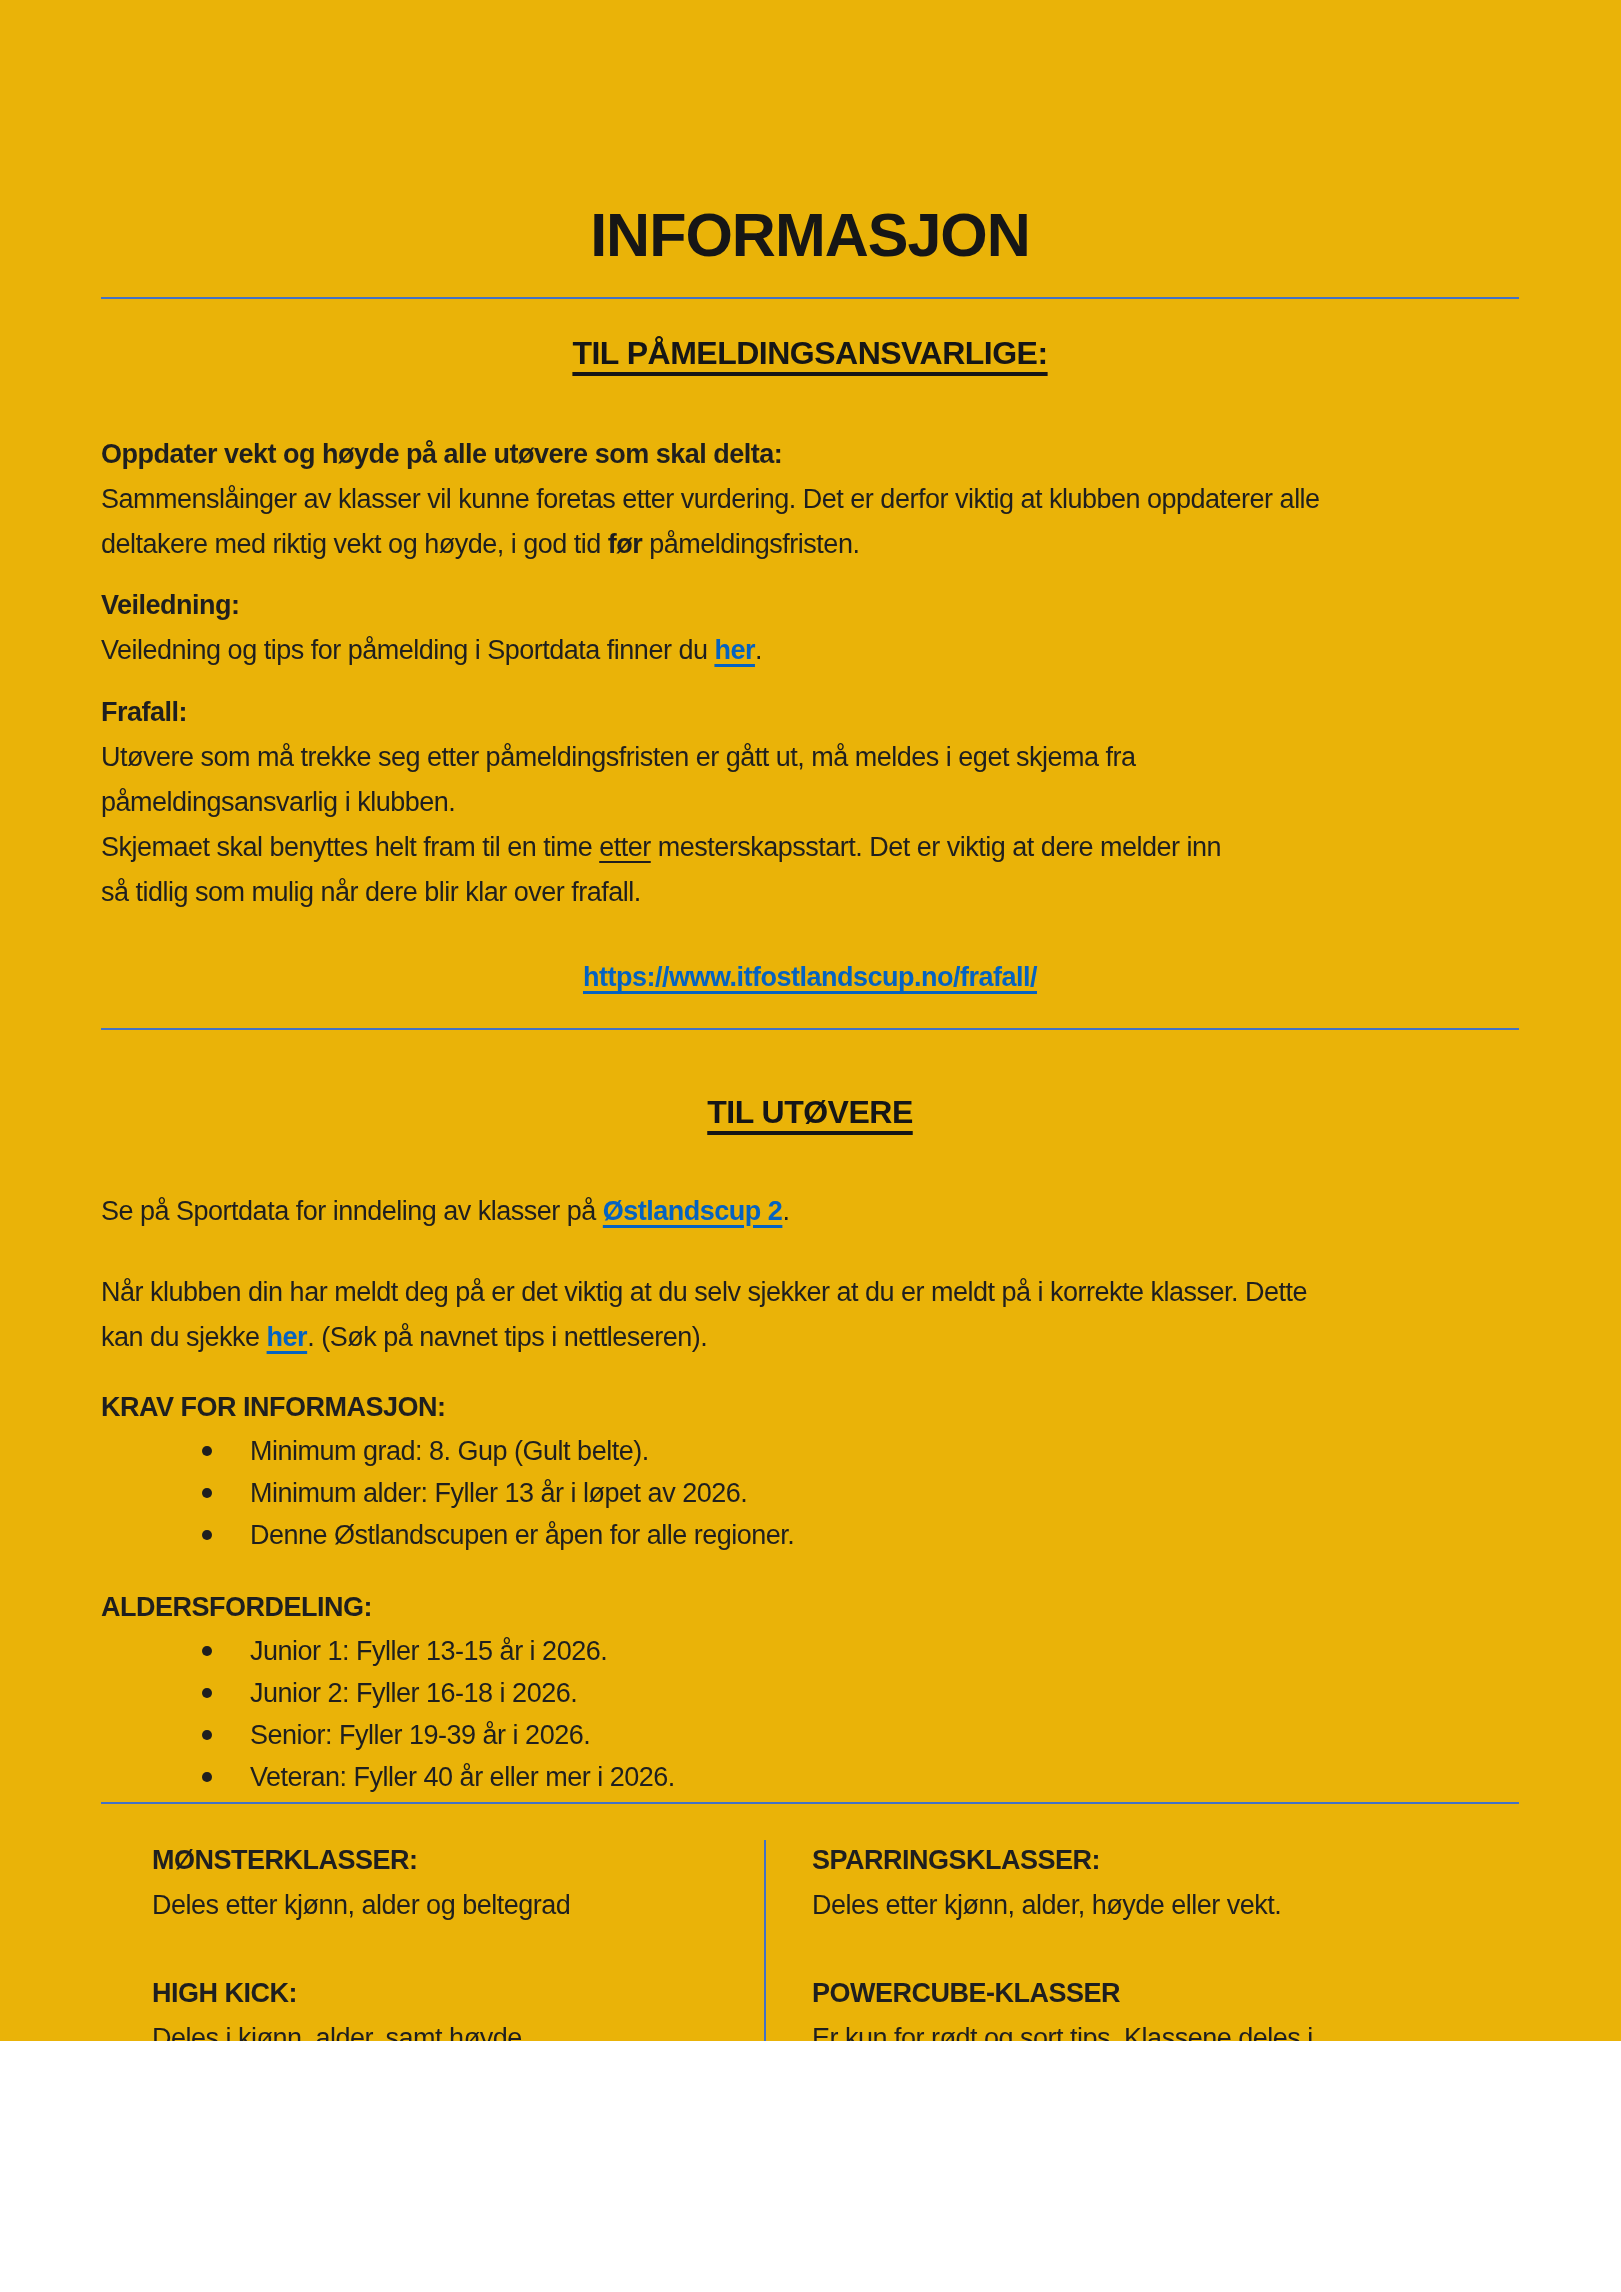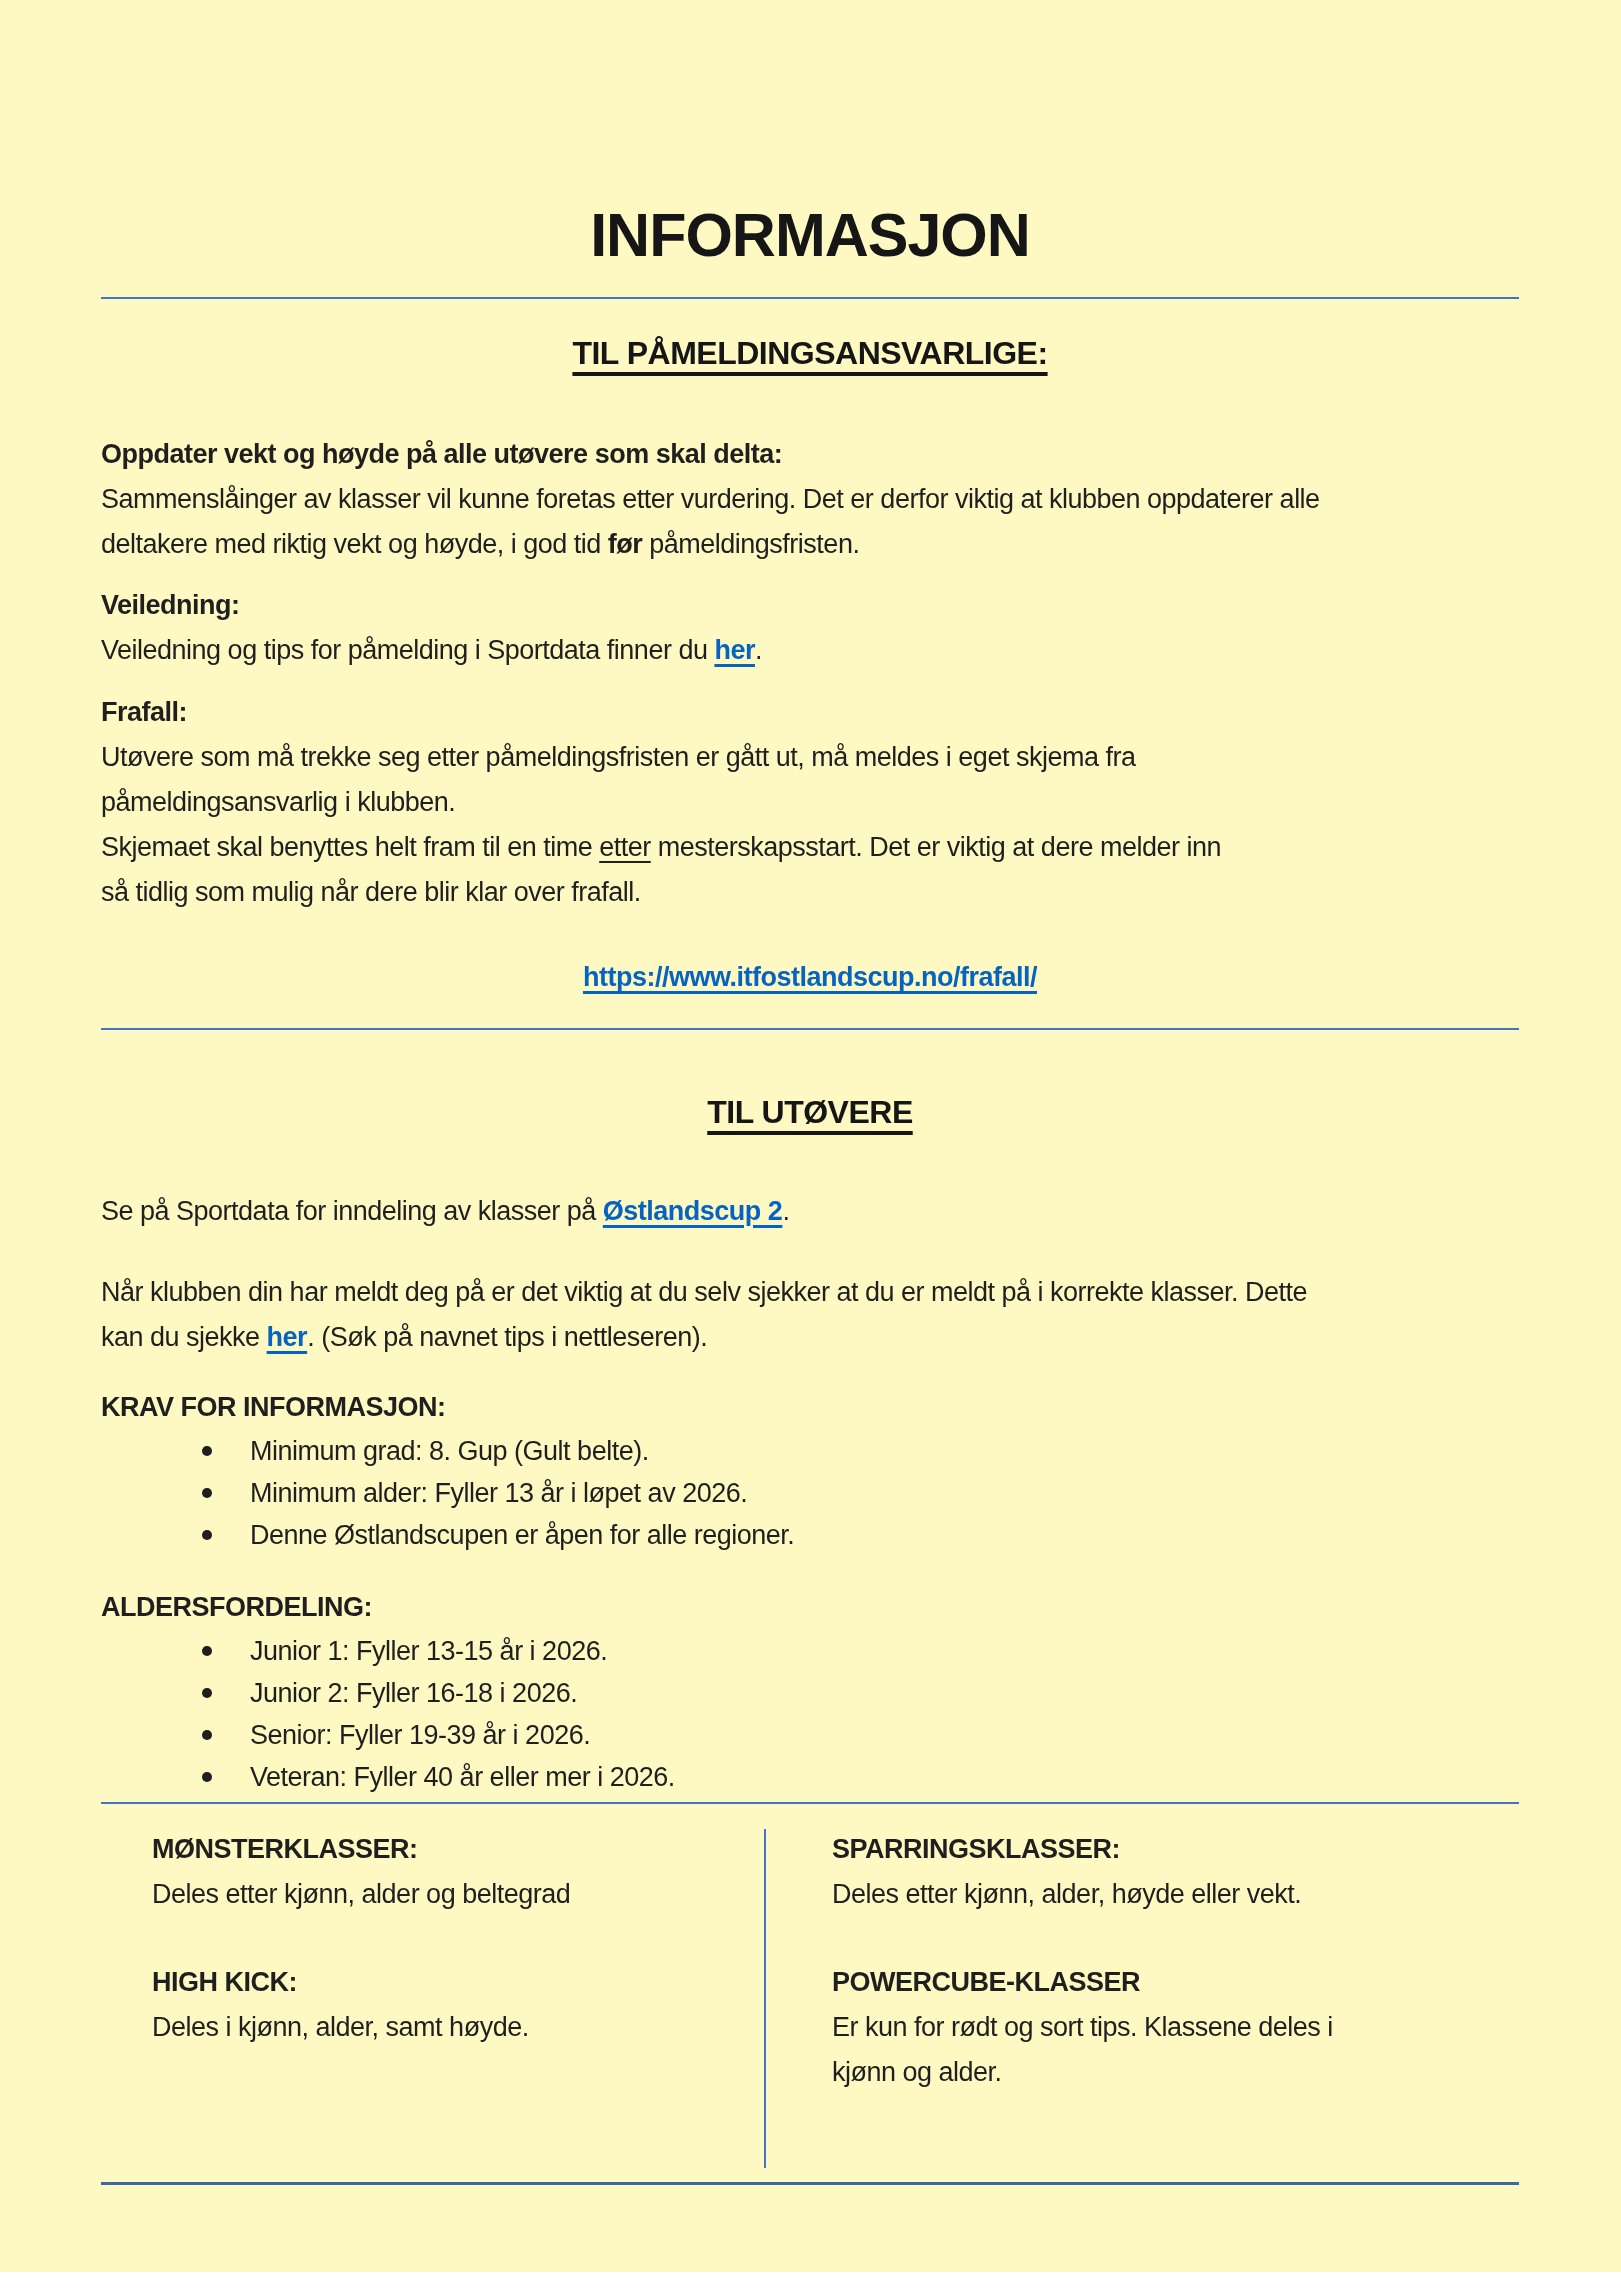--- a/index.html
+++ b/index.html
@@ -1,22 +1,22 @@
 <!DOCTYPE html>
 <html lang="no"><head>
 <meta charset="utf-8">
 <title>INFORMASJON</title>
 <style>
   html, body { margin: 0; padding: 0; background: #ffffff; }
   .page {
     position: relative;
     width: 1621px;
-    height: 2272px;
+    height: 2041px;
     margin: 0 auto;
-    background: #fef9c3;
+    background: #eab308;
     box-sizing: border-box;
     padding: 0 102px 0 101px;
     font-family: "Liberation Sans", "DejaVu Sans", sans-serif;
     font-size: 27px;
     letter-spacing: -0.5px;
     line-height: 45px;
     color: #1f1f1f;
     overflow: hidden;
   }
 
@@ -94,25 +94,24 @@
     width: 9.8px;
     height: 9.8px;
     border-radius: 50%;
     background: #1f1f1f;
   }
 
   
   .columns {
     position: relative;
     display: flex;
-    margin-top: 5px;
+    margin-top: 16px;
     padding-top: 18px;
     min-height: 359px;
     box-sizing: border-box;
-    gap: 20px;
   }
   .col-left { width: 663px; box-sizing: border-box; padding-left: 51px; }
   .col-right { flex: 1; box-sizing: border-box; padding-left: 48px; }
   .col-divider {
     position: absolute;
     left: 663px;
     top: 19.6px;
     bottom: 0;
     width: 2px;
     background: #4472C4;

